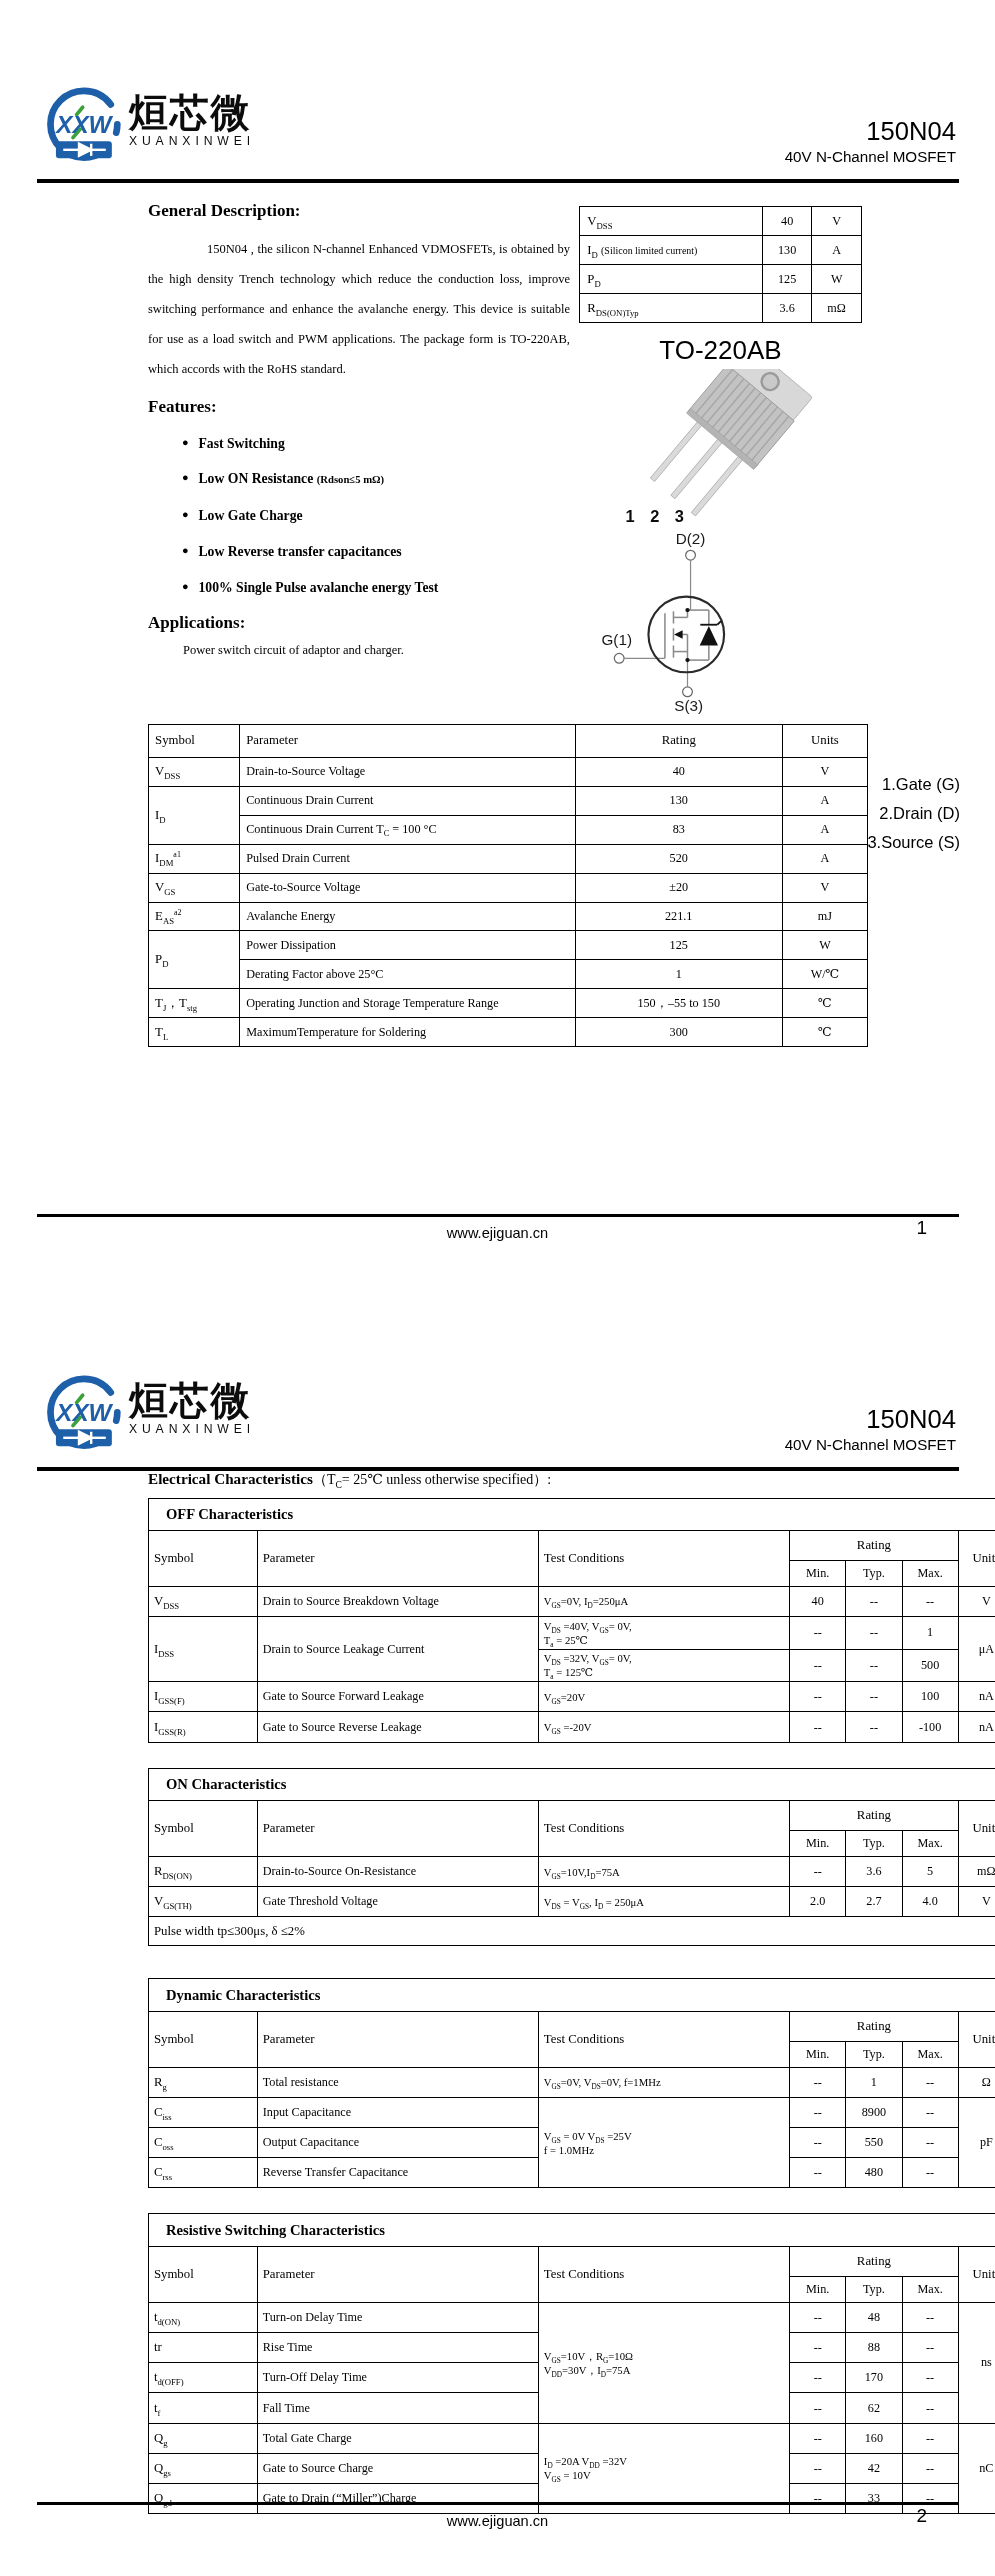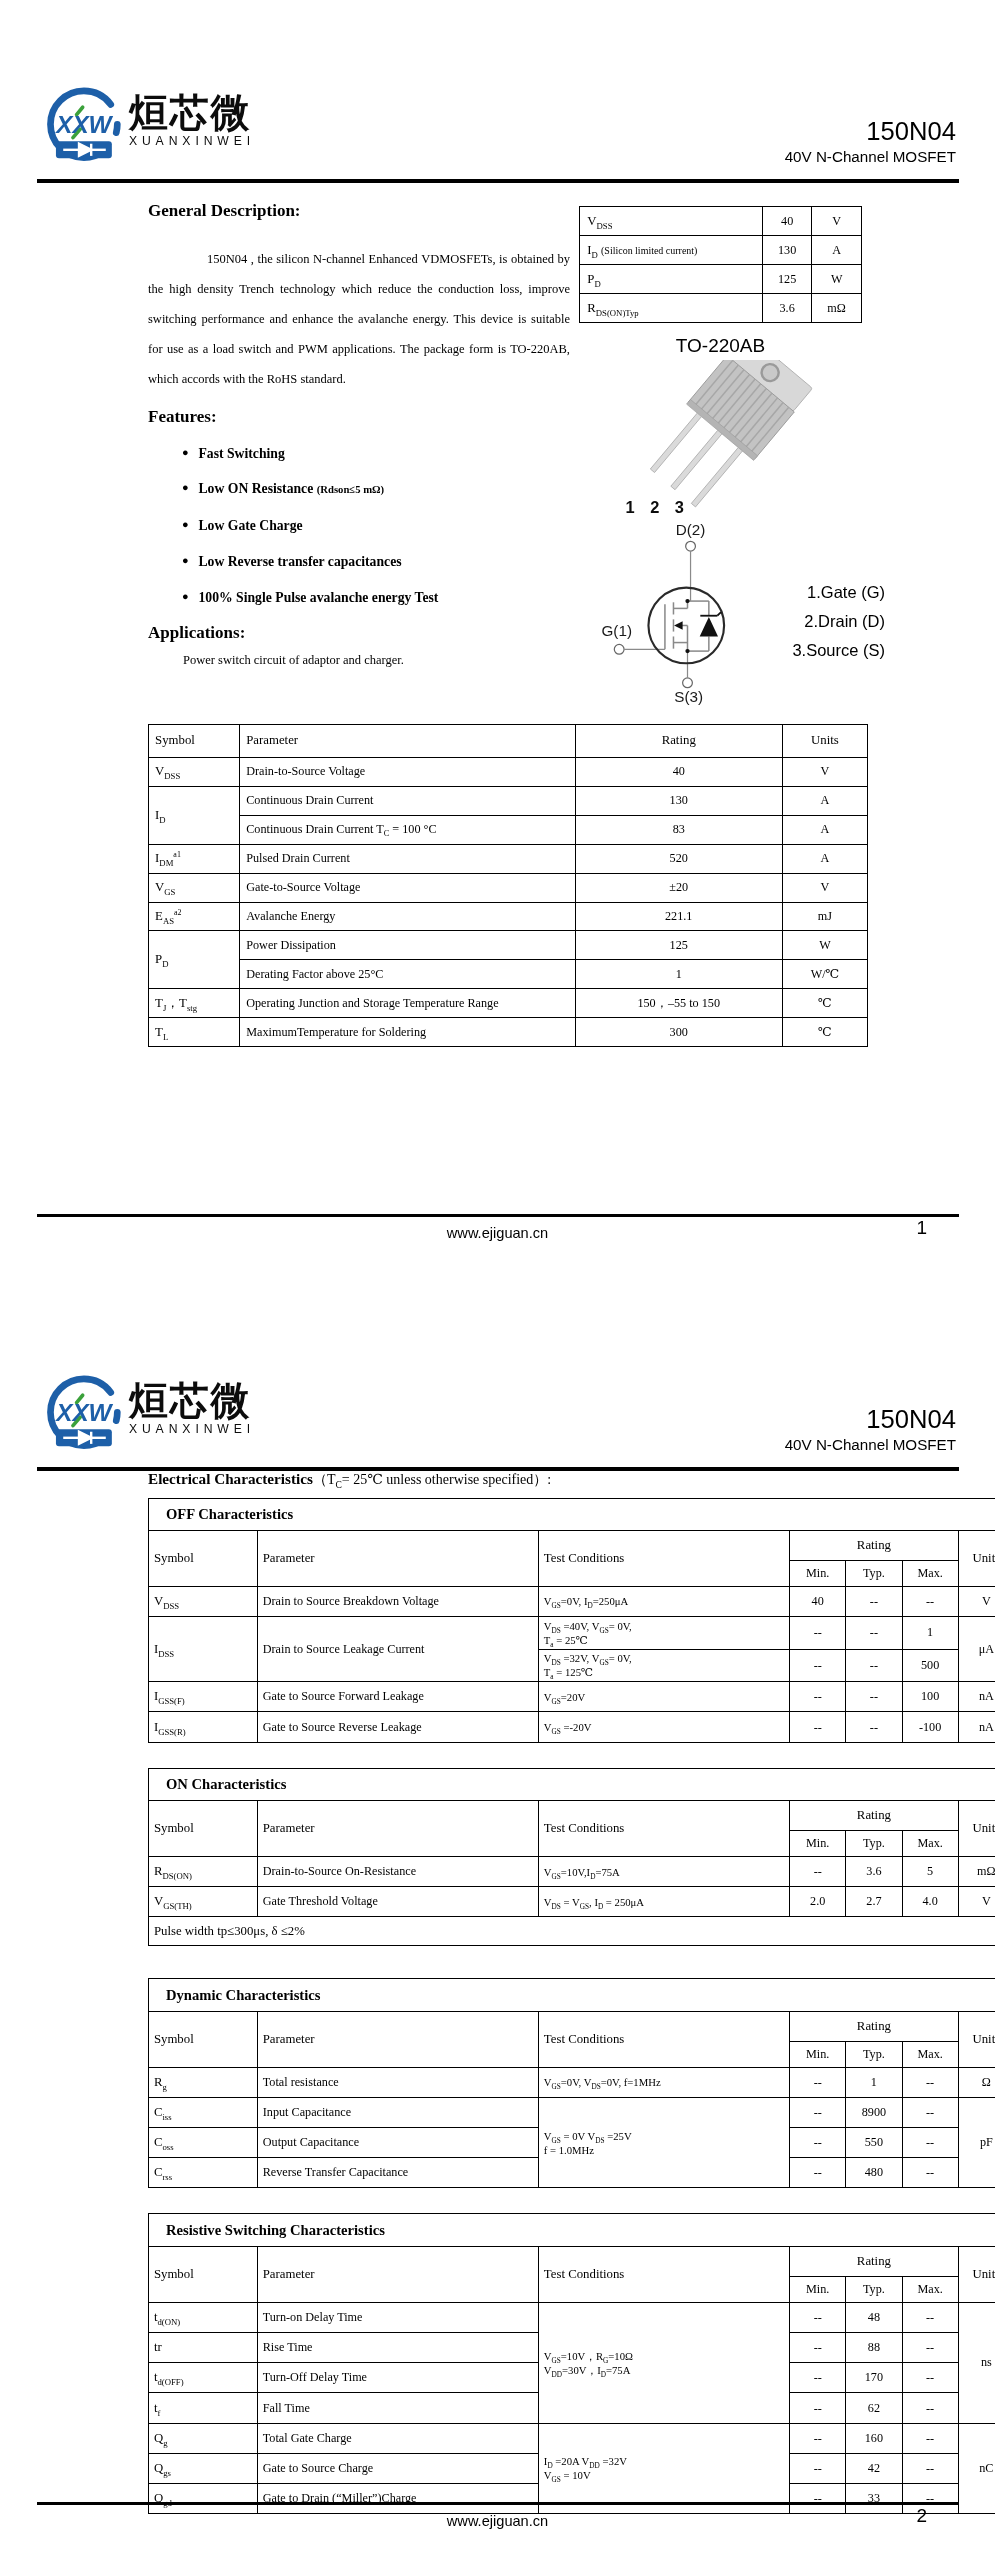--- a/index.html
+++ b/index.html
@@ -19,36 +19,36 @@
   .part-no{font-size:25.6px;line-height:27px;}
   .part-sub{font-size:15.2px;line-height:18.3px;margin-top:3px;}
   .hdr-rule{position:absolute;left:37px;width:922px;top:179px;height:4.3px;background:#000;}
   
   .ftr-rule{position:absolute;left:37px;width:922px;top:1214px;height:3px;background:#000;}
   .ftr-url{position:absolute;left:0;width:100%;top:1225px;text-align:center;font-family:"Liberation Sans","DejaVu Sans",sans-serif;font-size:14.6px;}
   .ftr-page{position:absolute;right:68px;top:1217px;font-family:"Liberation Sans","DejaVu Sans",sans-serif;font-size:19px;}
   
   .col-left{position:absolute;left:148px;top:201px;width:422px;}
   .doc-h{font-size:17px;font-weight:bold;margin:0;}
-  .gd-body{font-size:12.5px;line-height:30px;text-align:justify;text-indent:59px;margin-top:23px;}
+  .gd-body{font-size:12.5px;line-height:30px;text-align:justify;text-indent:59px;margin-top:13px;}
   .feat-h{margin-top:13.4px;}
   .feat{list-style:none;margin:7.3px 0 0 0;padding:0 0 0 34px;}
   .feat li{font-weight:bold;font-size:13.7px;line-height:35px;}
   .feat li::before{content:"\25CF";font-size:11px;vertical-align:1.8px;padding-right:9.8px;}
   .app-h{margin-top:8.5px;}
   .app-text{font-size:12.5px;margin:9.8px 0 0 35px;}
   
   .col-right{position:absolute;left:579px;top:206px;width:381px;}
   table.qs{border-collapse:collapse;width:283px;font-size:12.2px;}
   .qs td{border:1.2px solid #000;height:28px;padding:0 7.3px;text-align:center;}
   .qs td.l{text-align:left;}
   .qs td.sym{font-size:12.8px;}
-  .pkg-title{font-family:"Liberation Sans","DejaVu Sans",sans-serif;font-size:19px;text-align:center;width:283px;margin-top:12.2px;}
+  .pkg-title{font-family:"Liberation Sans","DejaVu Sans",sans-serif;font-size:26px;text-align:center;width:283px;margin-top:12.2px;}
   .pkg-svg{display:block;margin:2.4px 0 0 17px;}
-  .sym-row{display:flex;margin-top:0;}
+  .sym-row{display:flex;margin-top:0;flex-direction:column;}
   .sym-svg{margin-left:17px;}
   .legend{font-family:"Liberation Sans","DejaVu Sans",sans-serif;font-size:16.5px;line-height:29px;margin-left:13.4px;padding-top:55px;}
   .legend div{white-space:nowrap;text-align:right;}
   
   .sec-title{font-size:14px;}
   .sec-title .b{font-size:15.2px;font-weight:bold;}
   
   .abs{position:absolute;left:148px;top:717px;width:720px;}
   table.abs-t{border-collapse:collapse;width:100%;margin-top:7.3px;font-size:12.2px;border:1.8px solid #000;}
   .abs-t th,.abs-t td{border:1.2px solid #000;padding:1.2px 6.1px;}

